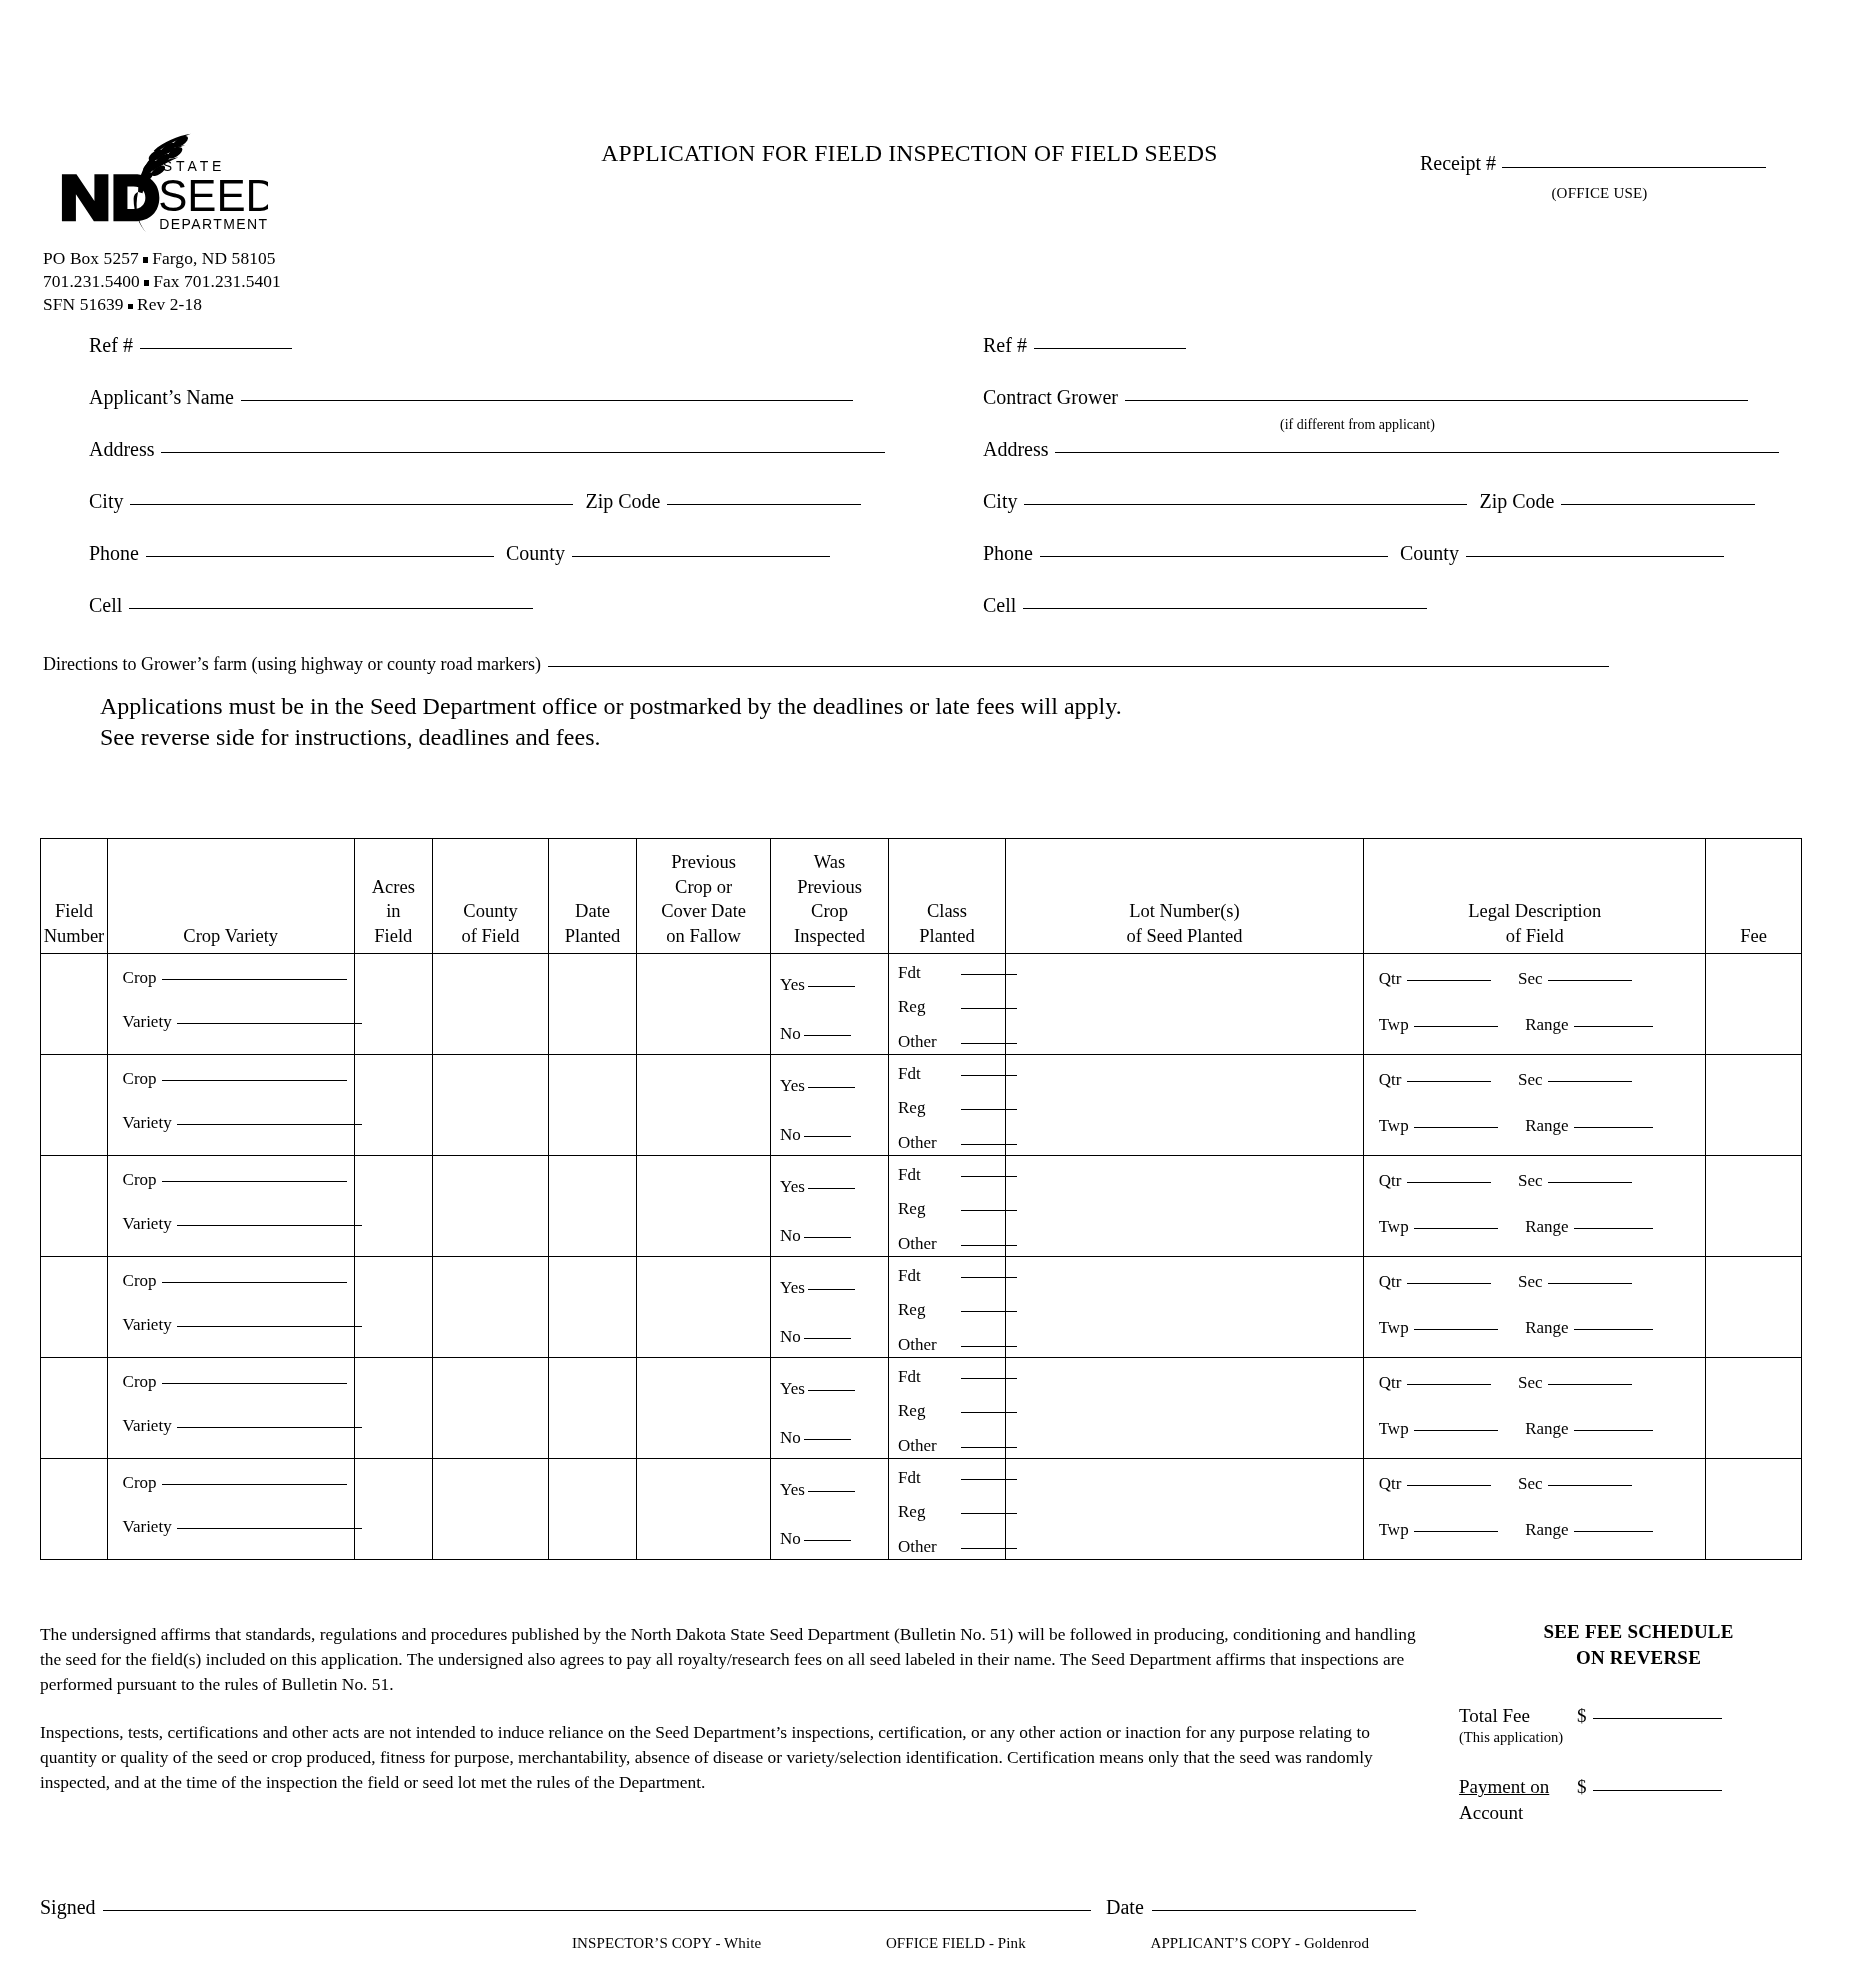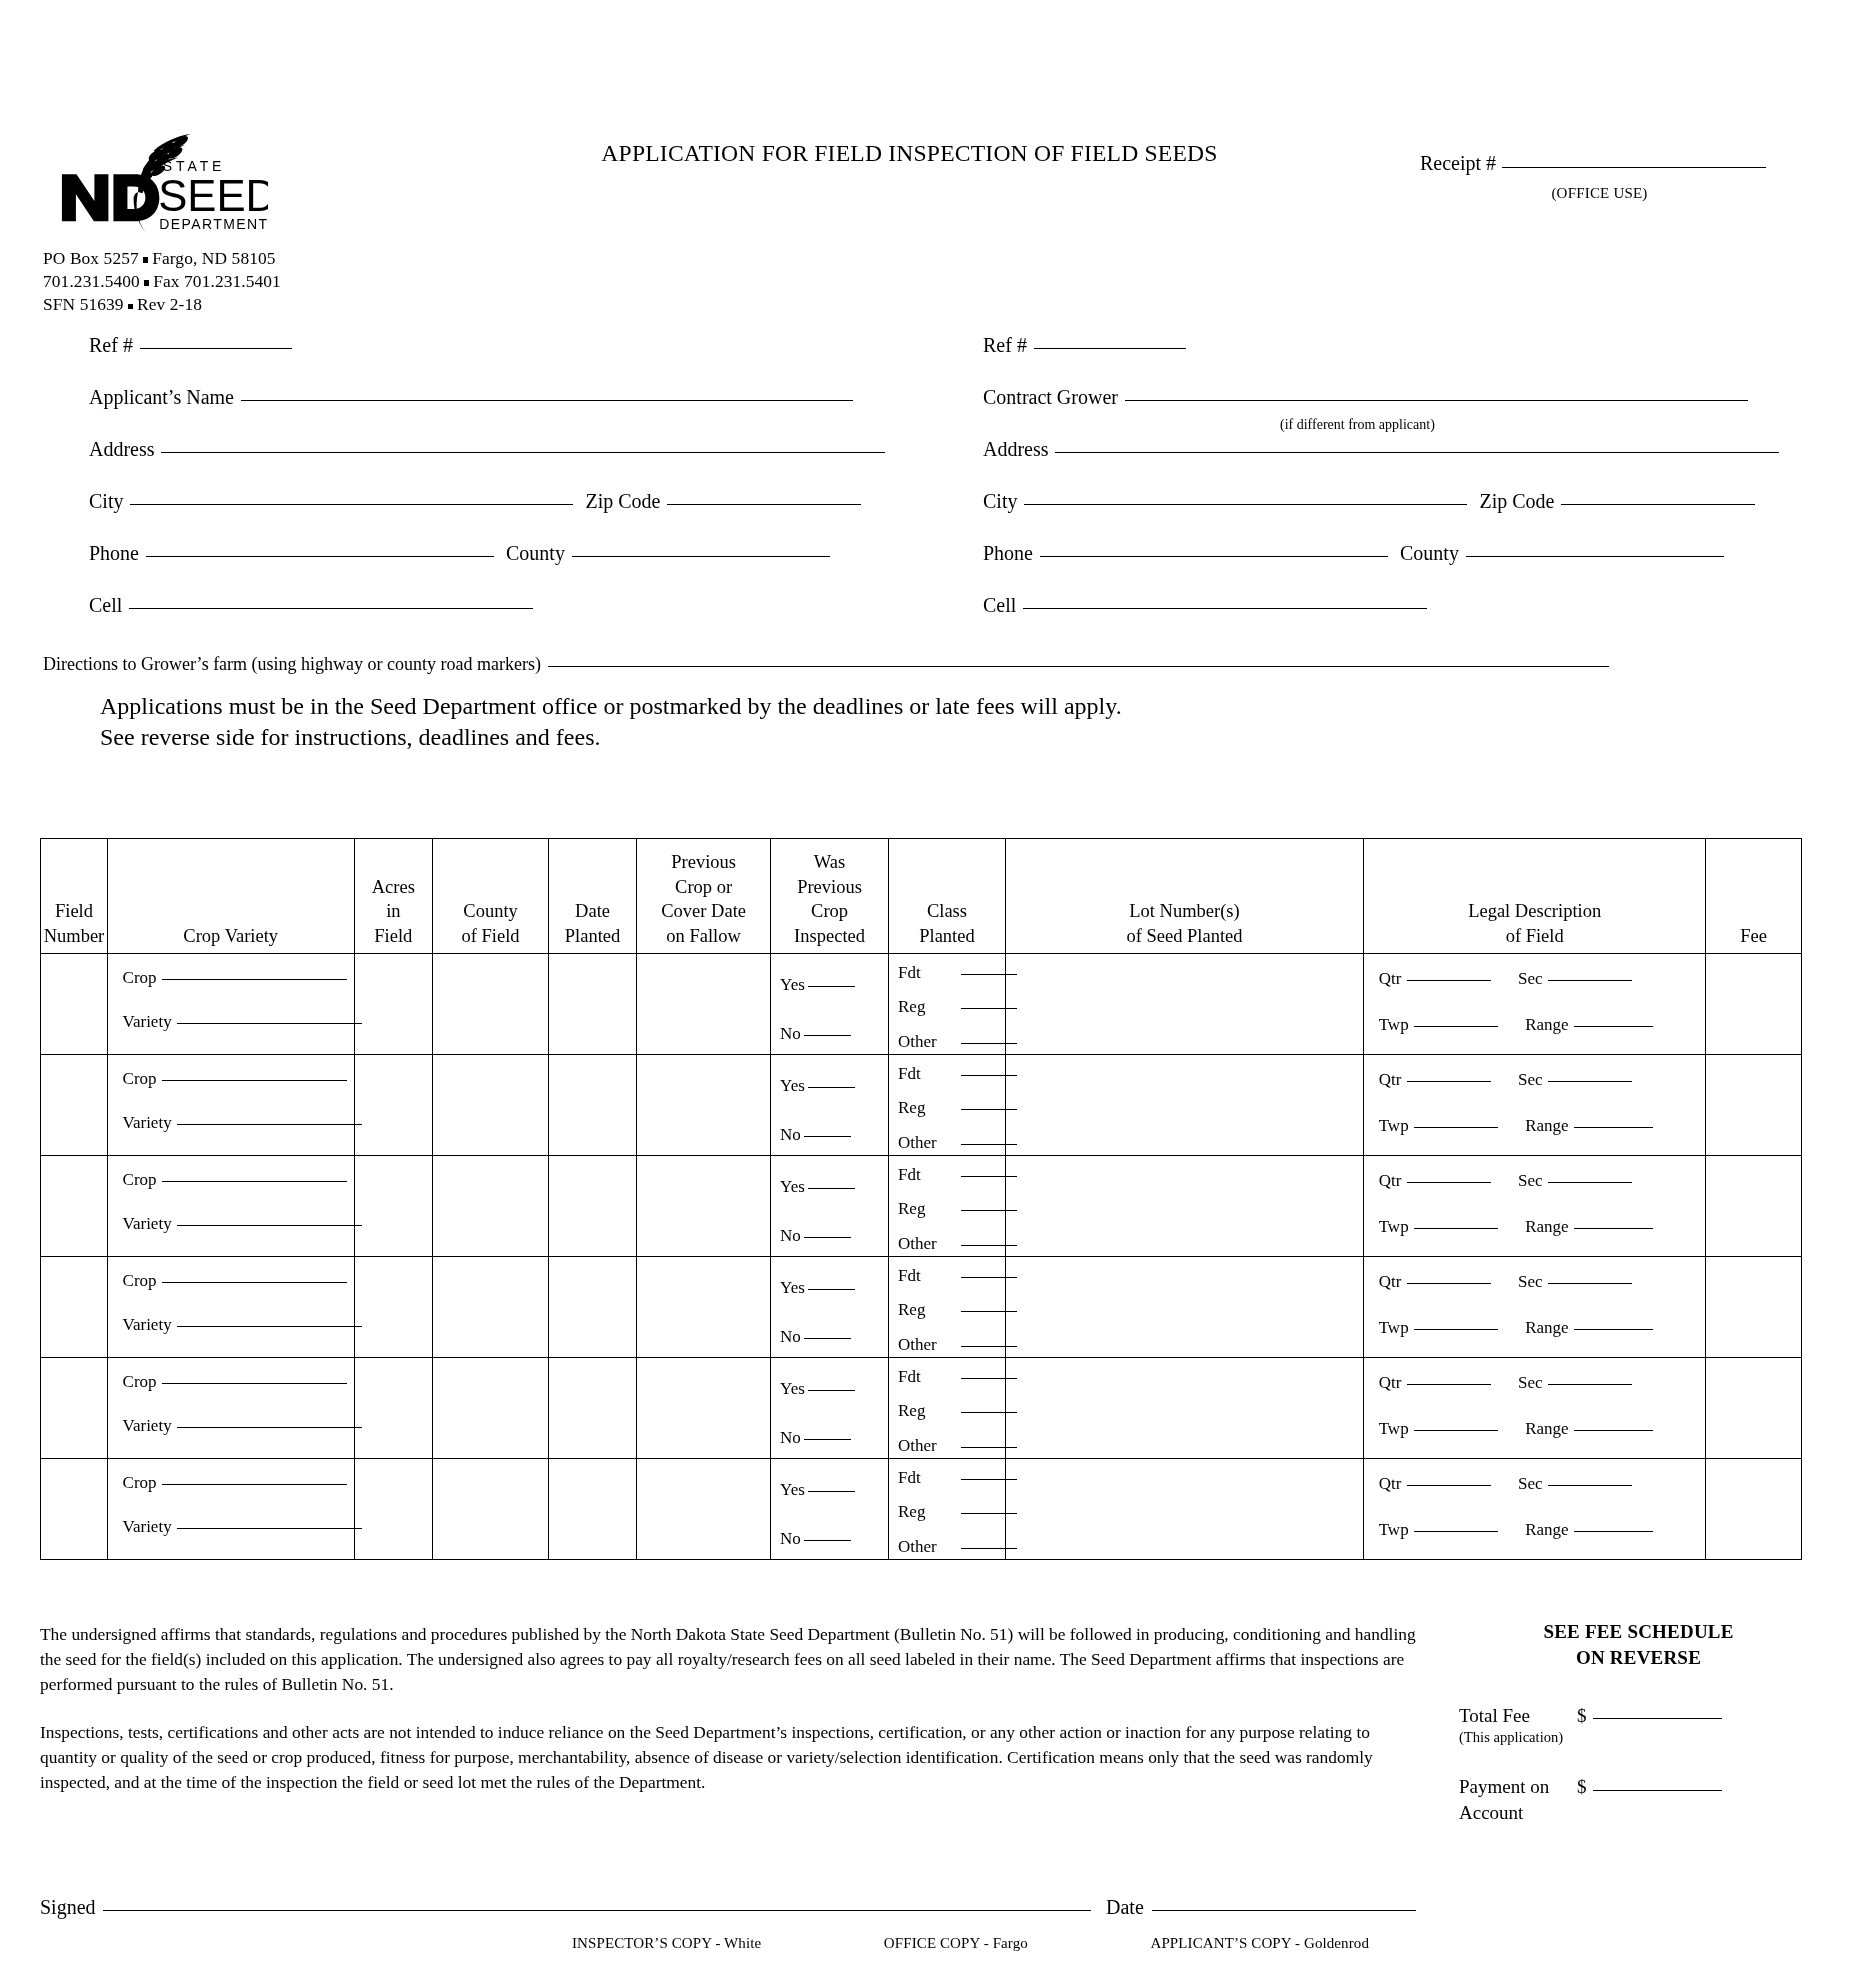--- a/index.html
+++ b/index.html
@@ -133,21 +133,21 @@
   .affirm p{margin:0 0 22.4px 0;}
 
   
   .feebox{position:absolute;left:1459px;top:1619px;width:359px;}
   .fee-title{text-align:center;font-size:19px;font-weight:bold;line-height:1.35;letter-spacing:0.2px;}
   .fee-row{position:relative;margin-top:35px;font-size:19px;white-space:nowrap;}
   .fee-row .k{display:inline-block;width:118px;}
   .fee-row .rule-thin{width:129px;margin-left:6.7px;margin-bottom:2.8px;}
   .fee-sub{font-size:14.6px;margin-top:2.2px;}
   .fee-row2{position:relative;margin-top:30px;font-size:19px;white-space:nowrap;}
-  .fee-row2 .k{display:inline-block;width:118px;vertical-align:top;}
+  .fee-row2 .k{display:inline-block;width:118px;vertical-align:top;text-decoration:underline;}
   .fee-row2 .rule-thin{width:129px;margin-left:6.7px;margin-bottom:2.8px;}
   .fee-acct{font-size:19px;margin-top:3.4px;}
 
   
   .sign{
     position:absolute;left:40px;top:1896px;font-size:20px;white-space:nowrap;
   }
   .sign .rule{margin-bottom:3.4px;}
   .copies{
     position:absolute;left:572px;top:1935px;width:797px;
@@ -562,18 +562,18 @@
       <div class="fee-acct">Account</div>
     </div>
   </div>
 
   <div class="sign">
     <span>Signed</span><span class="rule" style="width:988px;margin-left:7.9px"></span><span style="margin-left:14.6px">Date</span><span class="rule" style="width:264px;margin-left:7.9px"></span>
   </div>
 
   <div class="copies">
     <span>INSPECTOR’S COPY - White</span>
-    <span>OFFICE COPY - Fargo</span>
+    <span>OFFICE FIELD - Pink</span>
     <span>APPLICANT’S COPY - Goldenrod</span>
   </div>
 
 </div>
 
 
 </body></html>

